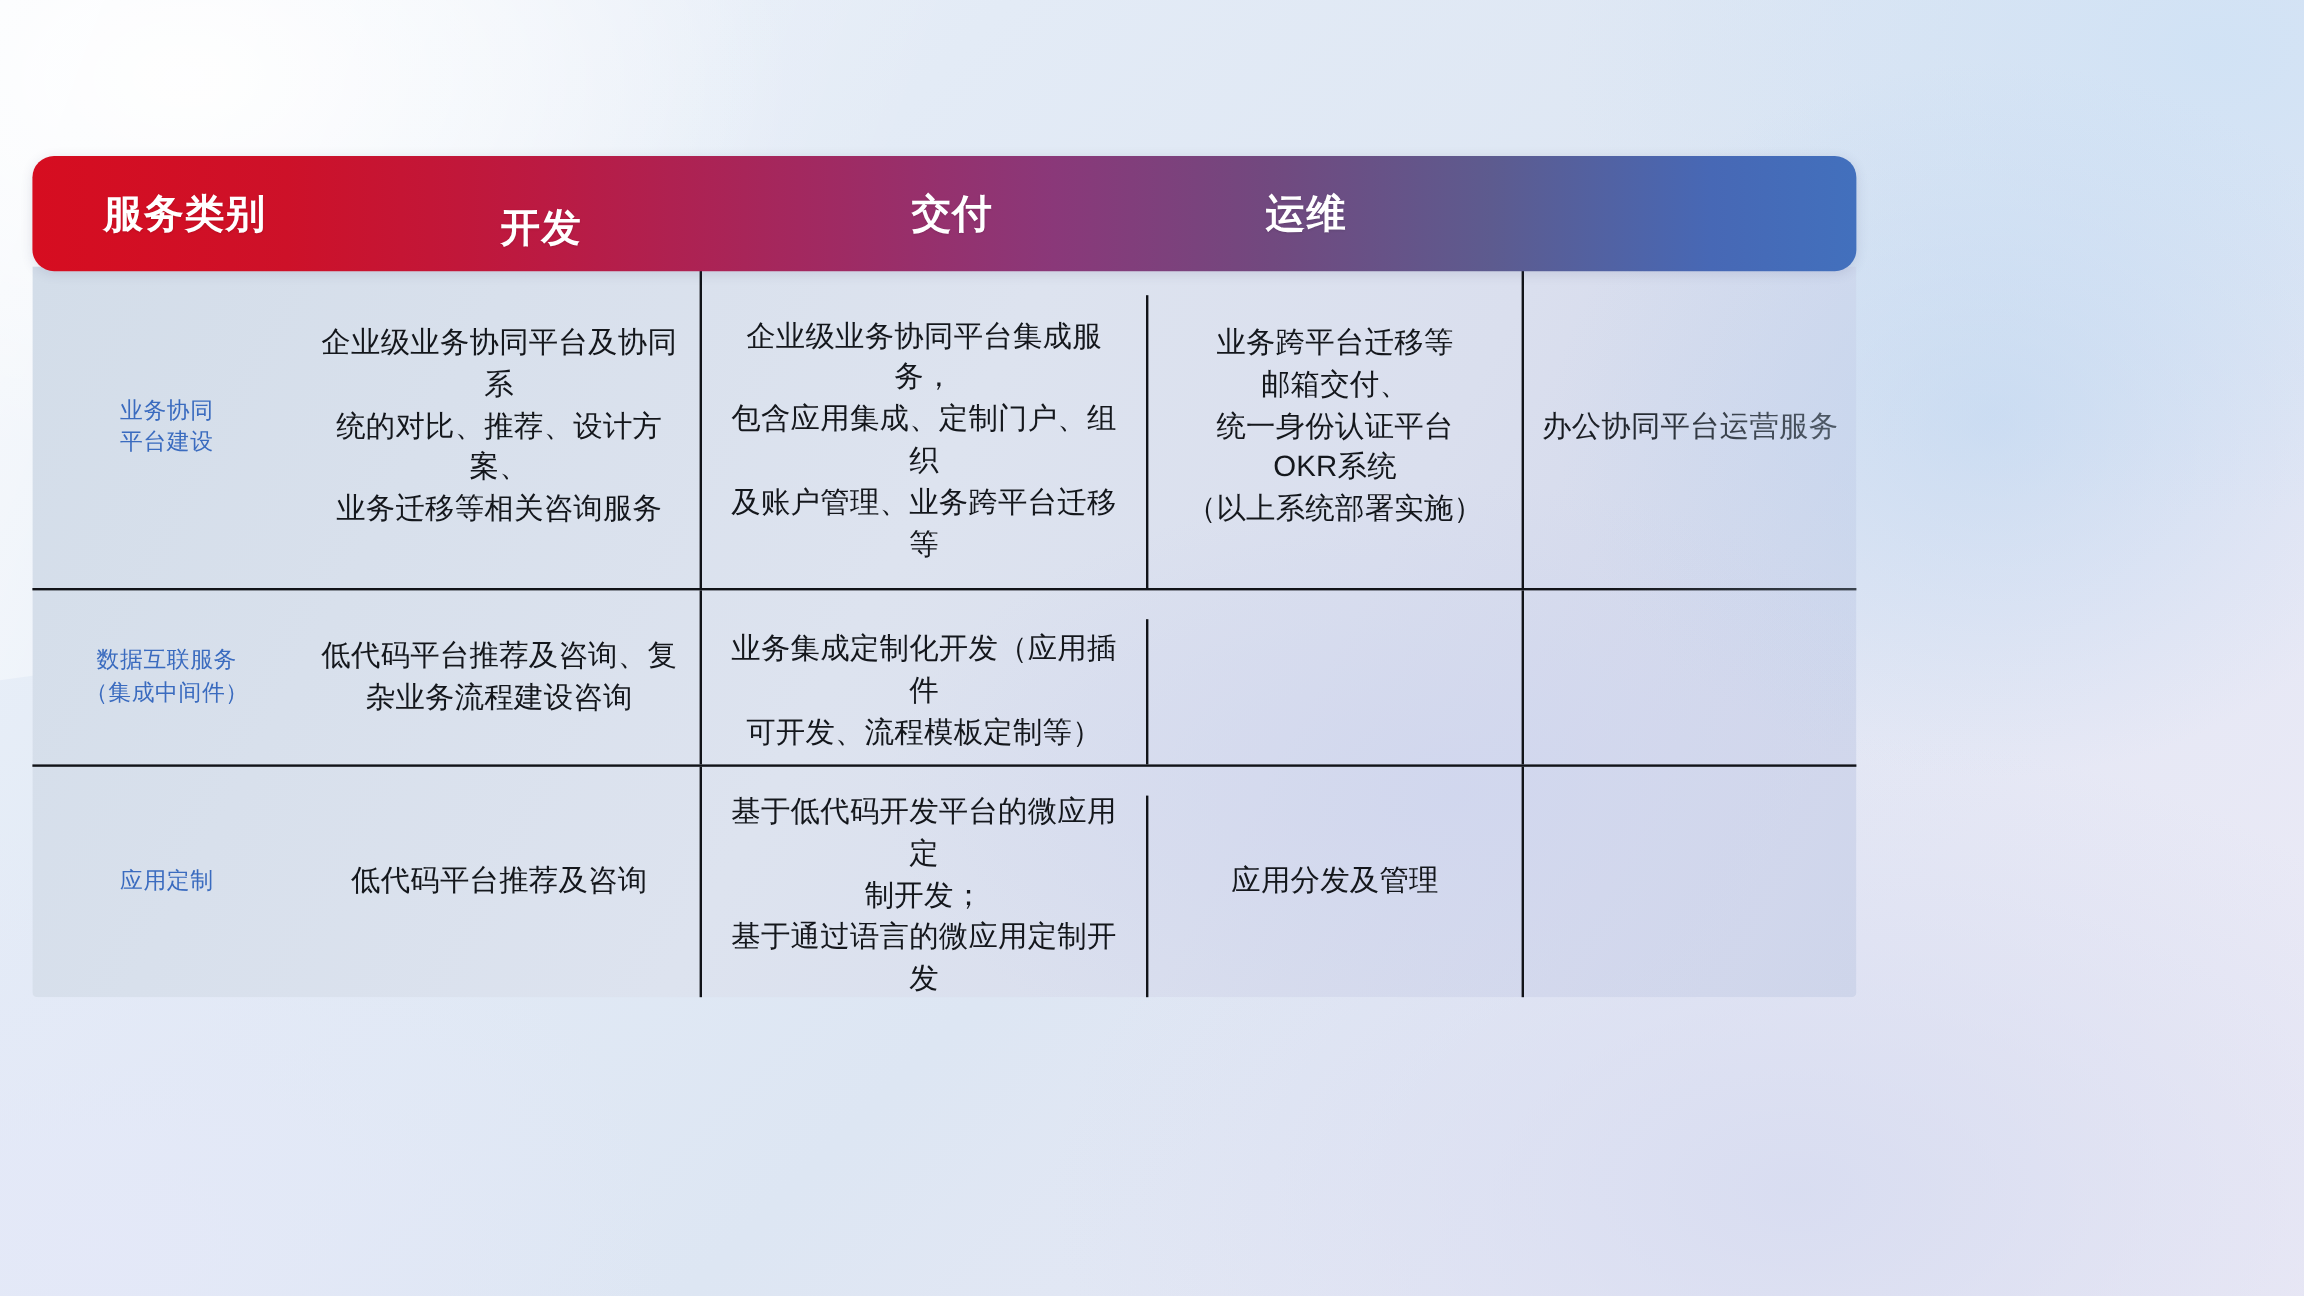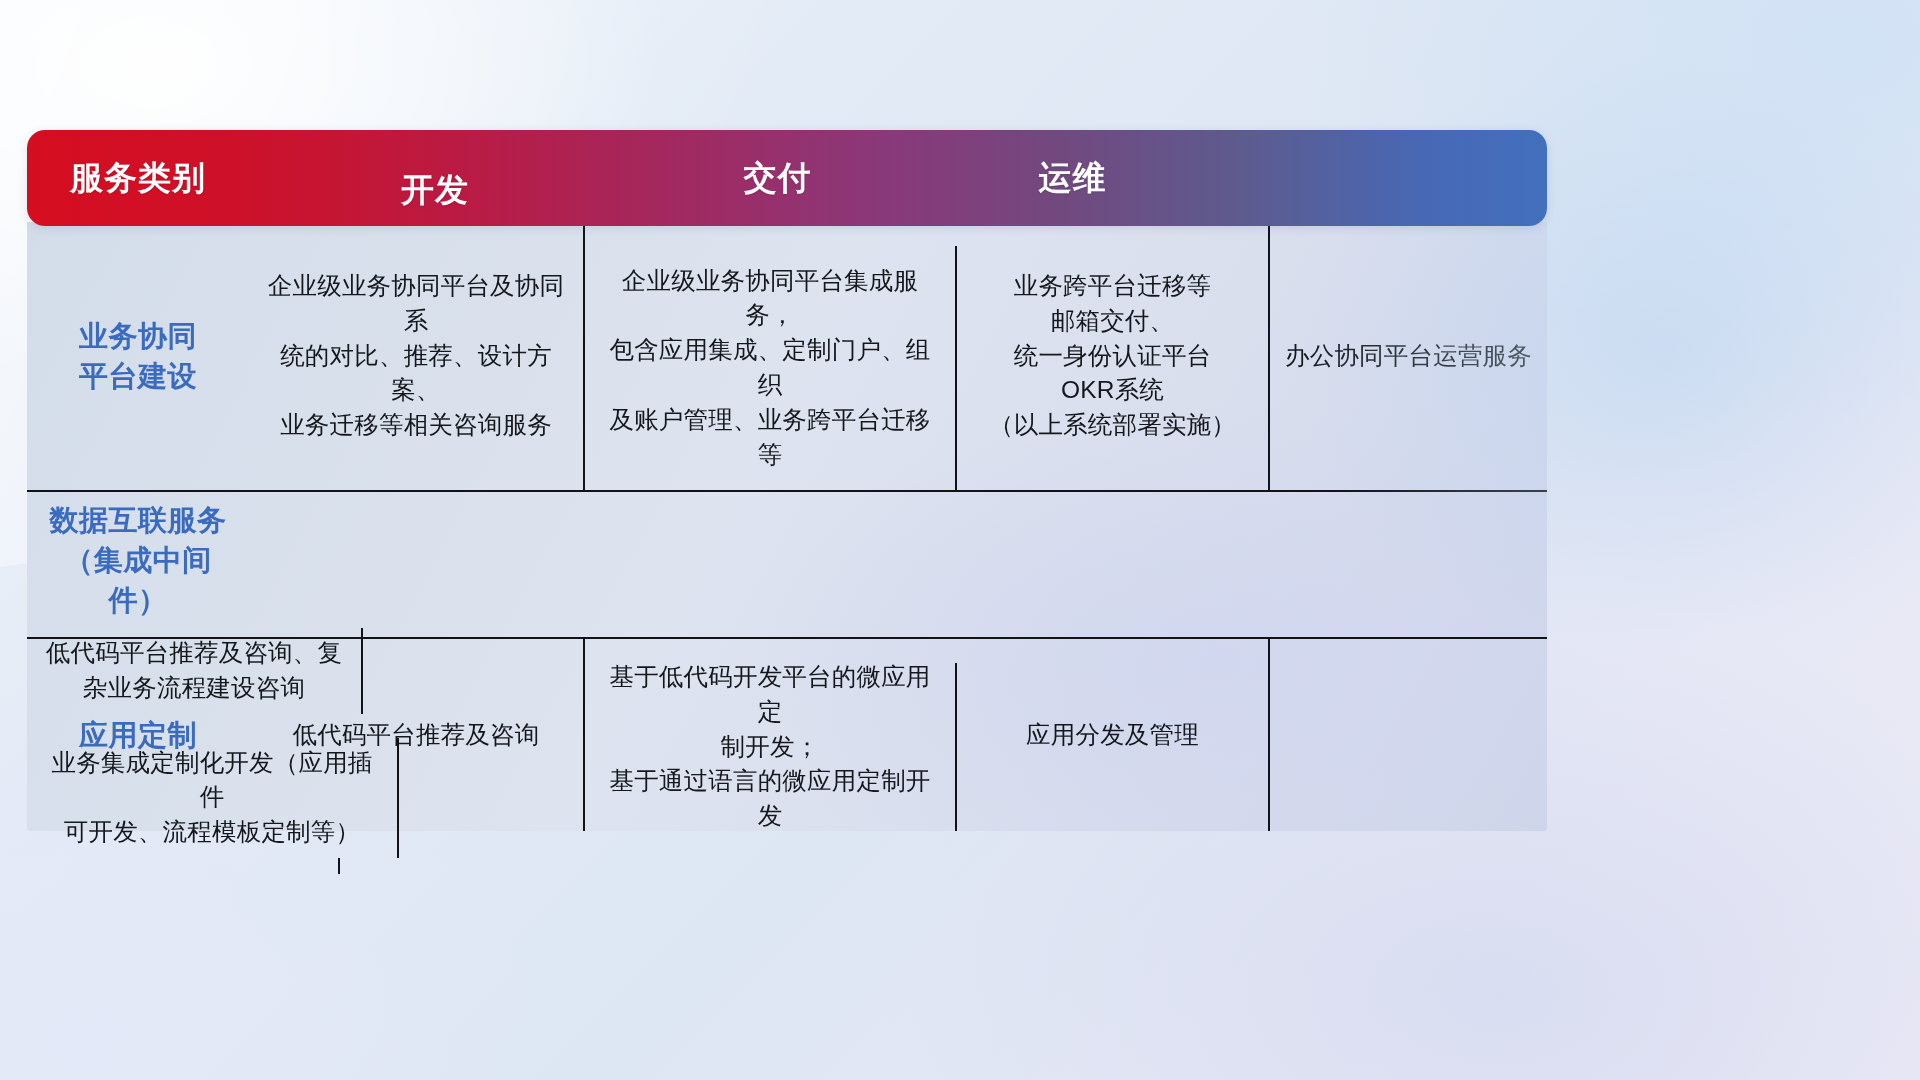--- a/index.html
+++ b/index.html
@@ -113,43 +113,43 @@
     text-align: center;
     padding: 8px 14px;
     border-right: 2px solid #111318;
   }
   .cell:last-child { border-right: none; }
 
   
   .cell.cat {
     border-right: none;
     color: #3a6bbf;
-    font-size: 29px;
-    font-weight: bold;
+    font-size: 19px;
+    font-weight: normal;
     line-height: 1.38;
     letter-spacing: 0.5px;
   }
 
   .cell .txt {
     color: #14171c;
     font-size: 24.5px;
     line-height: 1.42;
     letter-spacing: 0.2px;
   }
 
   
-  .c0 { width: 222px; }
+  .c0 { width: 222px; padding-left: 16px; }
   .c1 { width: 336px; }
   .c2 { width: 372px; margin-top: 24px; }
   .c3 { width: 313px; }
   .c4 { width: 277px; }
 
   
   .r0 { height: 268px; }
-  .r1 { height: 145px; flex-direction: column; }
+  .r1 { height: 145px; }
   .r2 { height: 192px; }
 </style>
 </head>
 <body>
 
 <div id="page">
 
   <div class="matrix">
 
     <div class="matrix-header">

